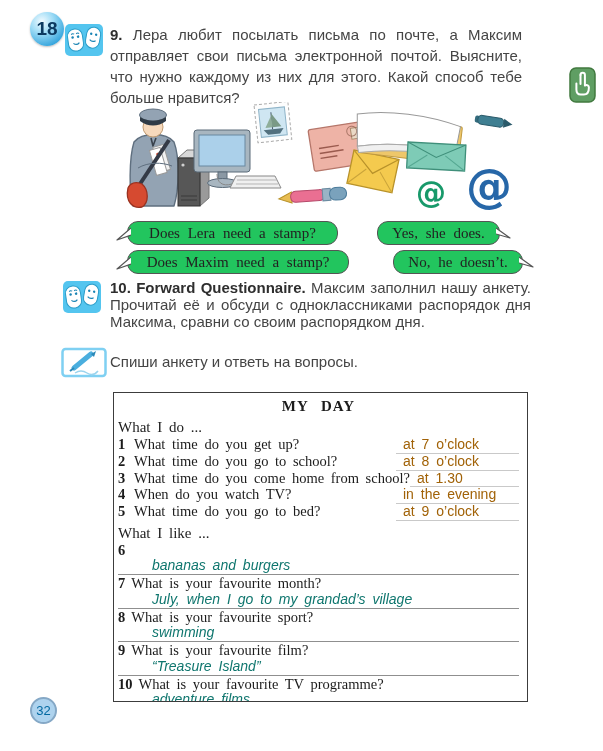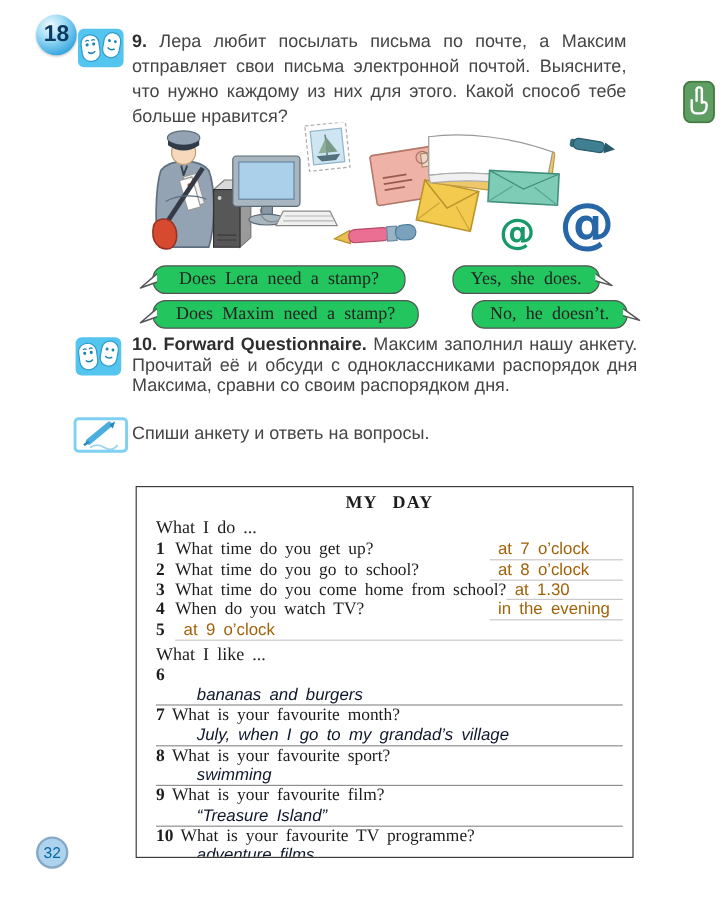--- a/index.html
+++ b/index.html
@@ -46,40 +46,40 @@
     word-spacing:4px; white-space:nowrap;
   }
   .b-q1 { left:127px; top:221px; width:211px; }
   .b-a1 { left:377px; top:221px; width:123px; }
   .b-q2 { left:127px; top:250px; width:222px; }
   .b-a2 { left:393px; top:250px; width:130px; }
   .tail-l { position:absolute; left:-12px; top:4px; }
   .tail-r { position:absolute; right:-12px; top:4px; }
   
   .qbox {
-    position:absolute; left:113px; top:405px; width:415px; height:310px;
-    border:1.5px solid #3c3c3c; padding:3px 8px 0 16px; overflow:hidden;
+    position:absolute; left:113px; top:392px; width:415px; height:310px;
+    border:1.5px solid #3c3c3c; padding:3px 8px 0 4px; overflow:hidden;
     font-family:"Liberation Serif", serif; font-size:14.5px; color:#1c1c1c; word-spacing:3px;
   }
   .qtitle { text-align:center; font-weight:bold; font-size:15px; word-spacing:8px; letter-spacing:1px; line-height:20px; margin-bottom:2px; }
   .qheader { font-weight:normal; font-size:15px; line-height:19px; }
   .qrow { display:flex; align-items:baseline; line-height:15.8px; }
   .qnum { font-weight:bold; flex:0 0 16px; }
   .qq { flex:0 0 auto; min-width:262px; }
   .qa {
     flex:1 1 auto; border-bottom:1px solid #c9c9c9; padding-left:7px; white-space:nowrap;
     font-family:"Liberation Sans", sans-serif; font-size:14px; color:#a16207;
   }
   .sec2 { margin-top:3px; }
   .q2item { border-bottom:1px solid #8f8f8f; padding-bottom:1px; margin-bottom:1px; }
   .q2q { display:flex; line-height:15.5px; }
   .q2num { font-weight:bold; margin-right:6px; }
   .q2a {
     margin-left:34px; line-height:15px;
-    font-family:"Liberation Sans", sans-serif; font-style:italic; font-size:14px; color:#0f172a;
+    font-family:"Liberation Sans", sans-serif; font-style:italic; font-size:14px; color:#0f766e;
   }
 </style>
 </head>
 <body>
 
 <div class="page">
 
   <div class="lesson-badge">
     <span>18</span>
   </div>
@@ -277,20 +277,21 @@
       <span class="qq">What time do you come home from school?</span>
       <span class="qa">at 1.30</span>
     </div>
     <div class="qrow">
       <span class="qnum">4</span>
       <span class="qq">When do you watch TV?</span>
       <span class="qa">in the evening</span>
     </div>
     <div class="qrow">
       <span class="qnum">5</span>
+      <span class="qq">What time do you go to bed?</span>
       <span class="qa">at 9 o’clock</span>
     </div>
 
     <div class="qheader sec2">What I like ...</div>
 
     <div class="q2item">
       <div class="q2q">
         <span class="q2num">6</span>
       </div>
       <div class="q2a">bananas and burgers</div>

